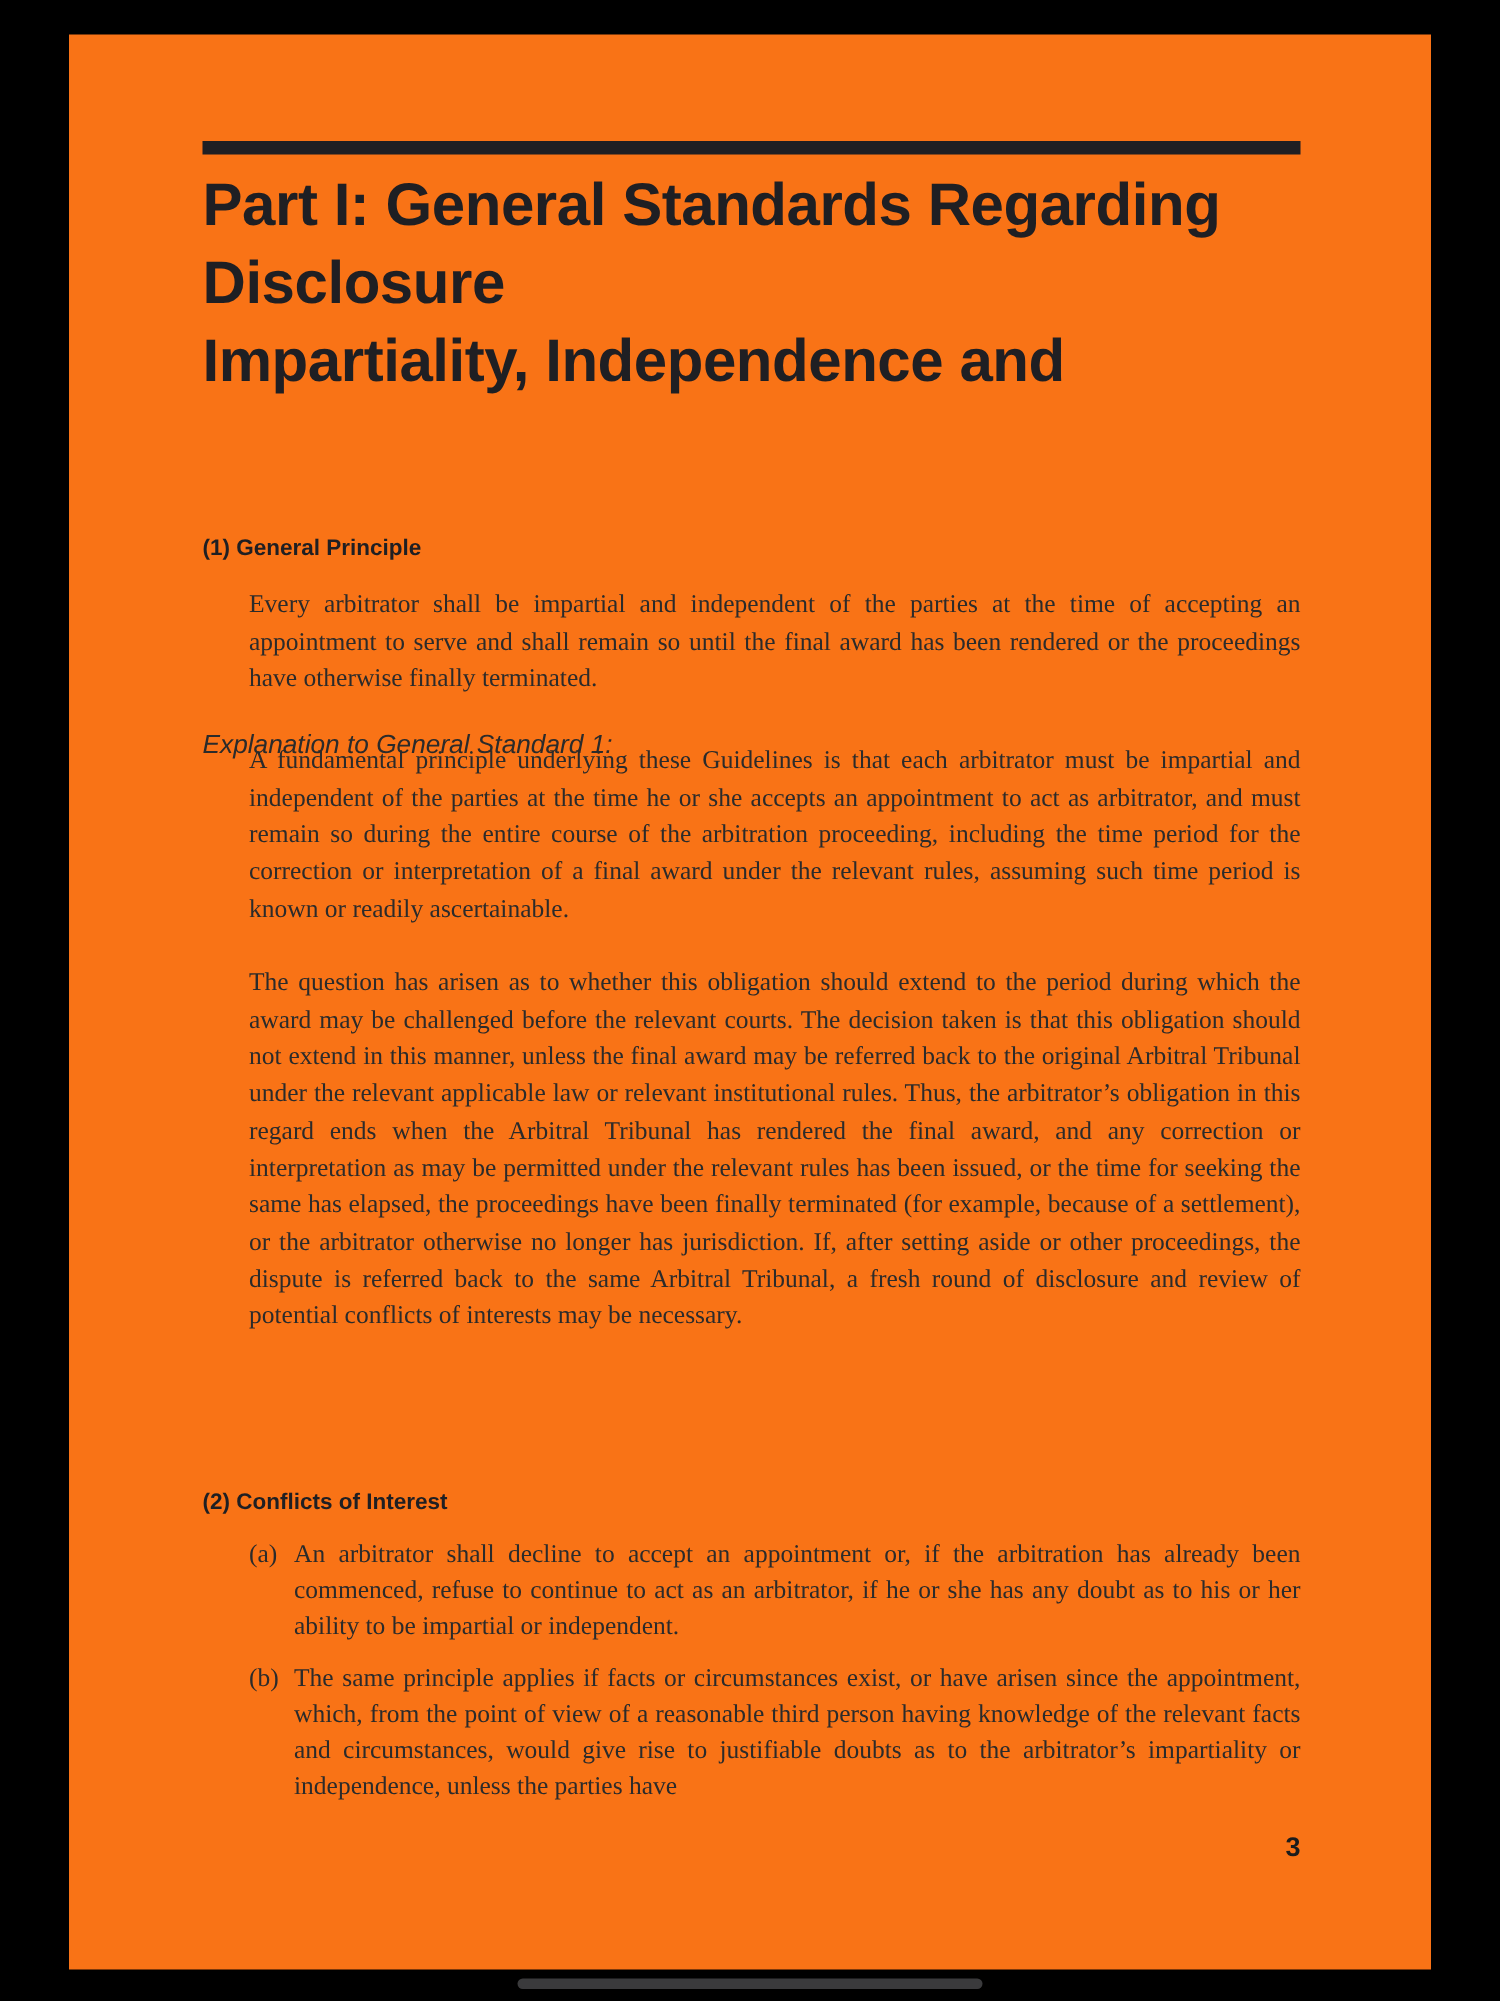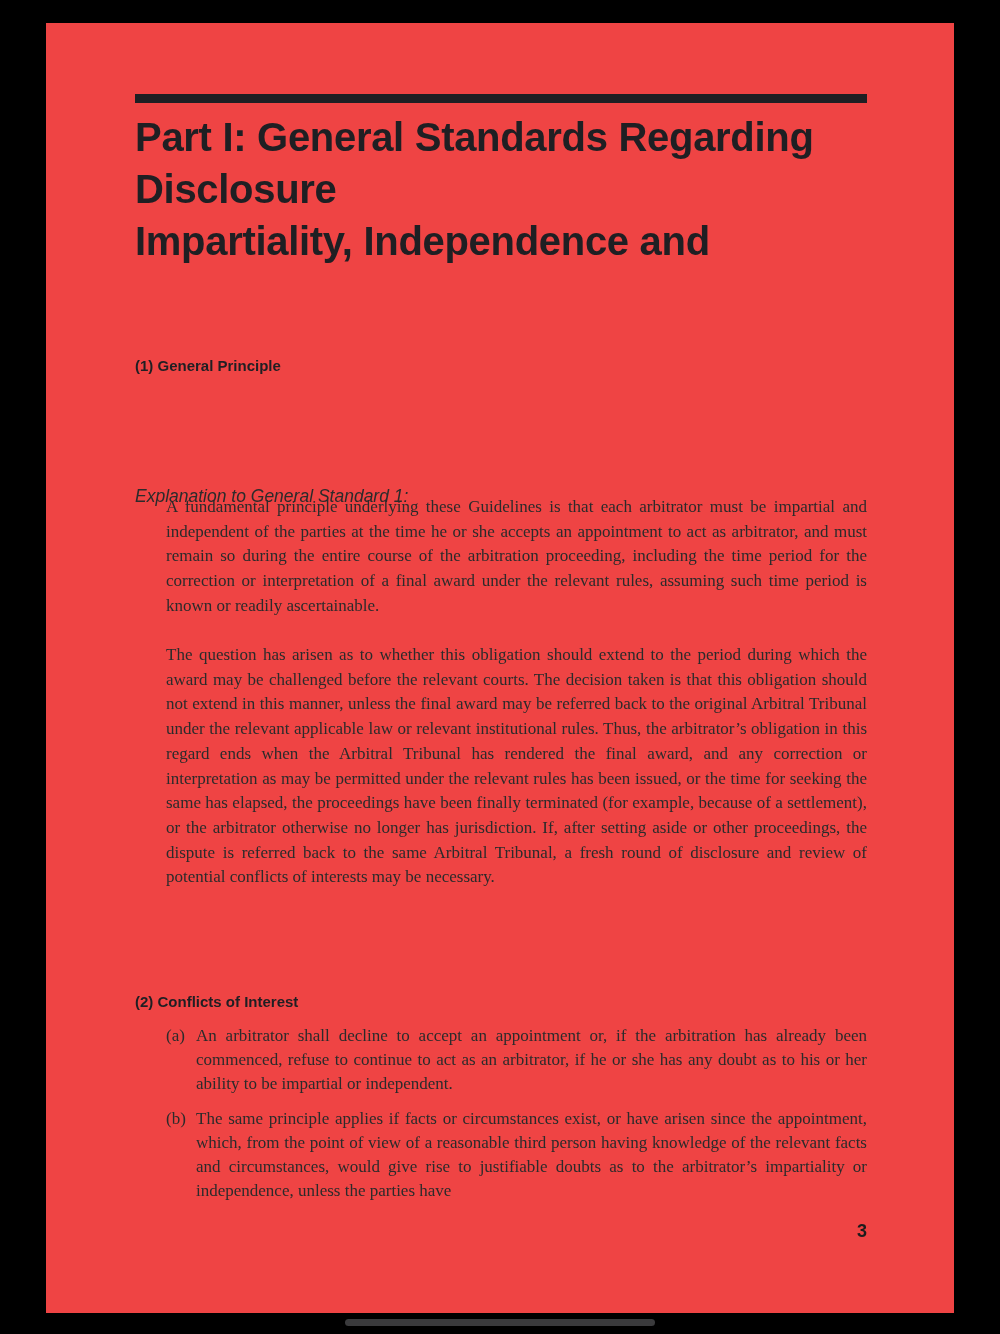--- a/index.html
+++ b/index.html
@@ -8,21 +8,21 @@
     background: #000000;
     position: relative;
     overflow: hidden;
     font-family: "Liberation Sans", sans-serif;
   }
   .screen { position: absolute; inset: 0; }
   .page {
     position: absolute;
     left: 46px; top: 23px;
     width: 908px; height: 1290px;
-    background: #ef4444;
+    background: #f97316;
   }
   .content {
     position: absolute;
     left: 89px; top: 0;
     width: 732px; height: 100%;
   }
   .title-rule {
     position: absolute;
     left: 0; top: 71px;
     width: 732px; height: 9px;
@@ -123,20 +123,21 @@
       <div class="title-rule"></div>
 
       <h1 class="doc-title">
         <span class="title-line">Part I: General Standards Regarding</span>
         <span class="title-line">Disclosure</span>
         <span class="title-line">Impartiality, Independence and</span>
       </h1>
 
       <h2 class="sec-heading heading-1">(1) General Principle</h2>
 
+      <p class="body para para-principle">Every arbitrator shall be impartial and independent of the parties at the time of accepting an appointment to serve and shall remain so until the final award has been rendered or the proceedings have otherwise finally terminated.</p>
 
       <div class="expl-label">Explanation to General Standard 1:</div>
 
       <p class="body para para-expl-1">A fundamental principle underlying these Guidelines is that each arbitrator must be impartial and independent of the parties at the time he or she accepts an appointment to act as arbitrator, and must remain so during the entire course of the arbitration proceeding, including the time period for the correction or interpretation of a final award under the relevant rules, assuming such time period is known or readily ascertainable.</p>
 
       <p class="body para para-expl-2">The question has arisen as to whether this obligation should extend to the period during which the award may be challenged before the relevant courts. The decision taken is that this obligation should not extend in this manner, unless the final award may be referred back to the original Arbitral Tribunal under the relevant applicable law or relevant institutional rules. Thus, the arbitrator’s obligation in this regard ends when the Arbitral Tribunal has rendered the final award, and any correction or interpretation as may be permitted under the relevant rules has been issued, or the time for seeking the same has elapsed, the proceedings have been finally terminated (for example, because of a settlement), or the arbitrator otherwise no longer has jurisdiction. If, after setting aside or other proceedings, the dispute is referred back to the same Arbitral Tribunal, a fresh round of disclosure and review of potential conflicts of interests may be necessary.</p>
 
       <h2 class="sec-heading heading-2">(2) Conflicts of Interest</h2>
 
       <div class="list-item item-a">

